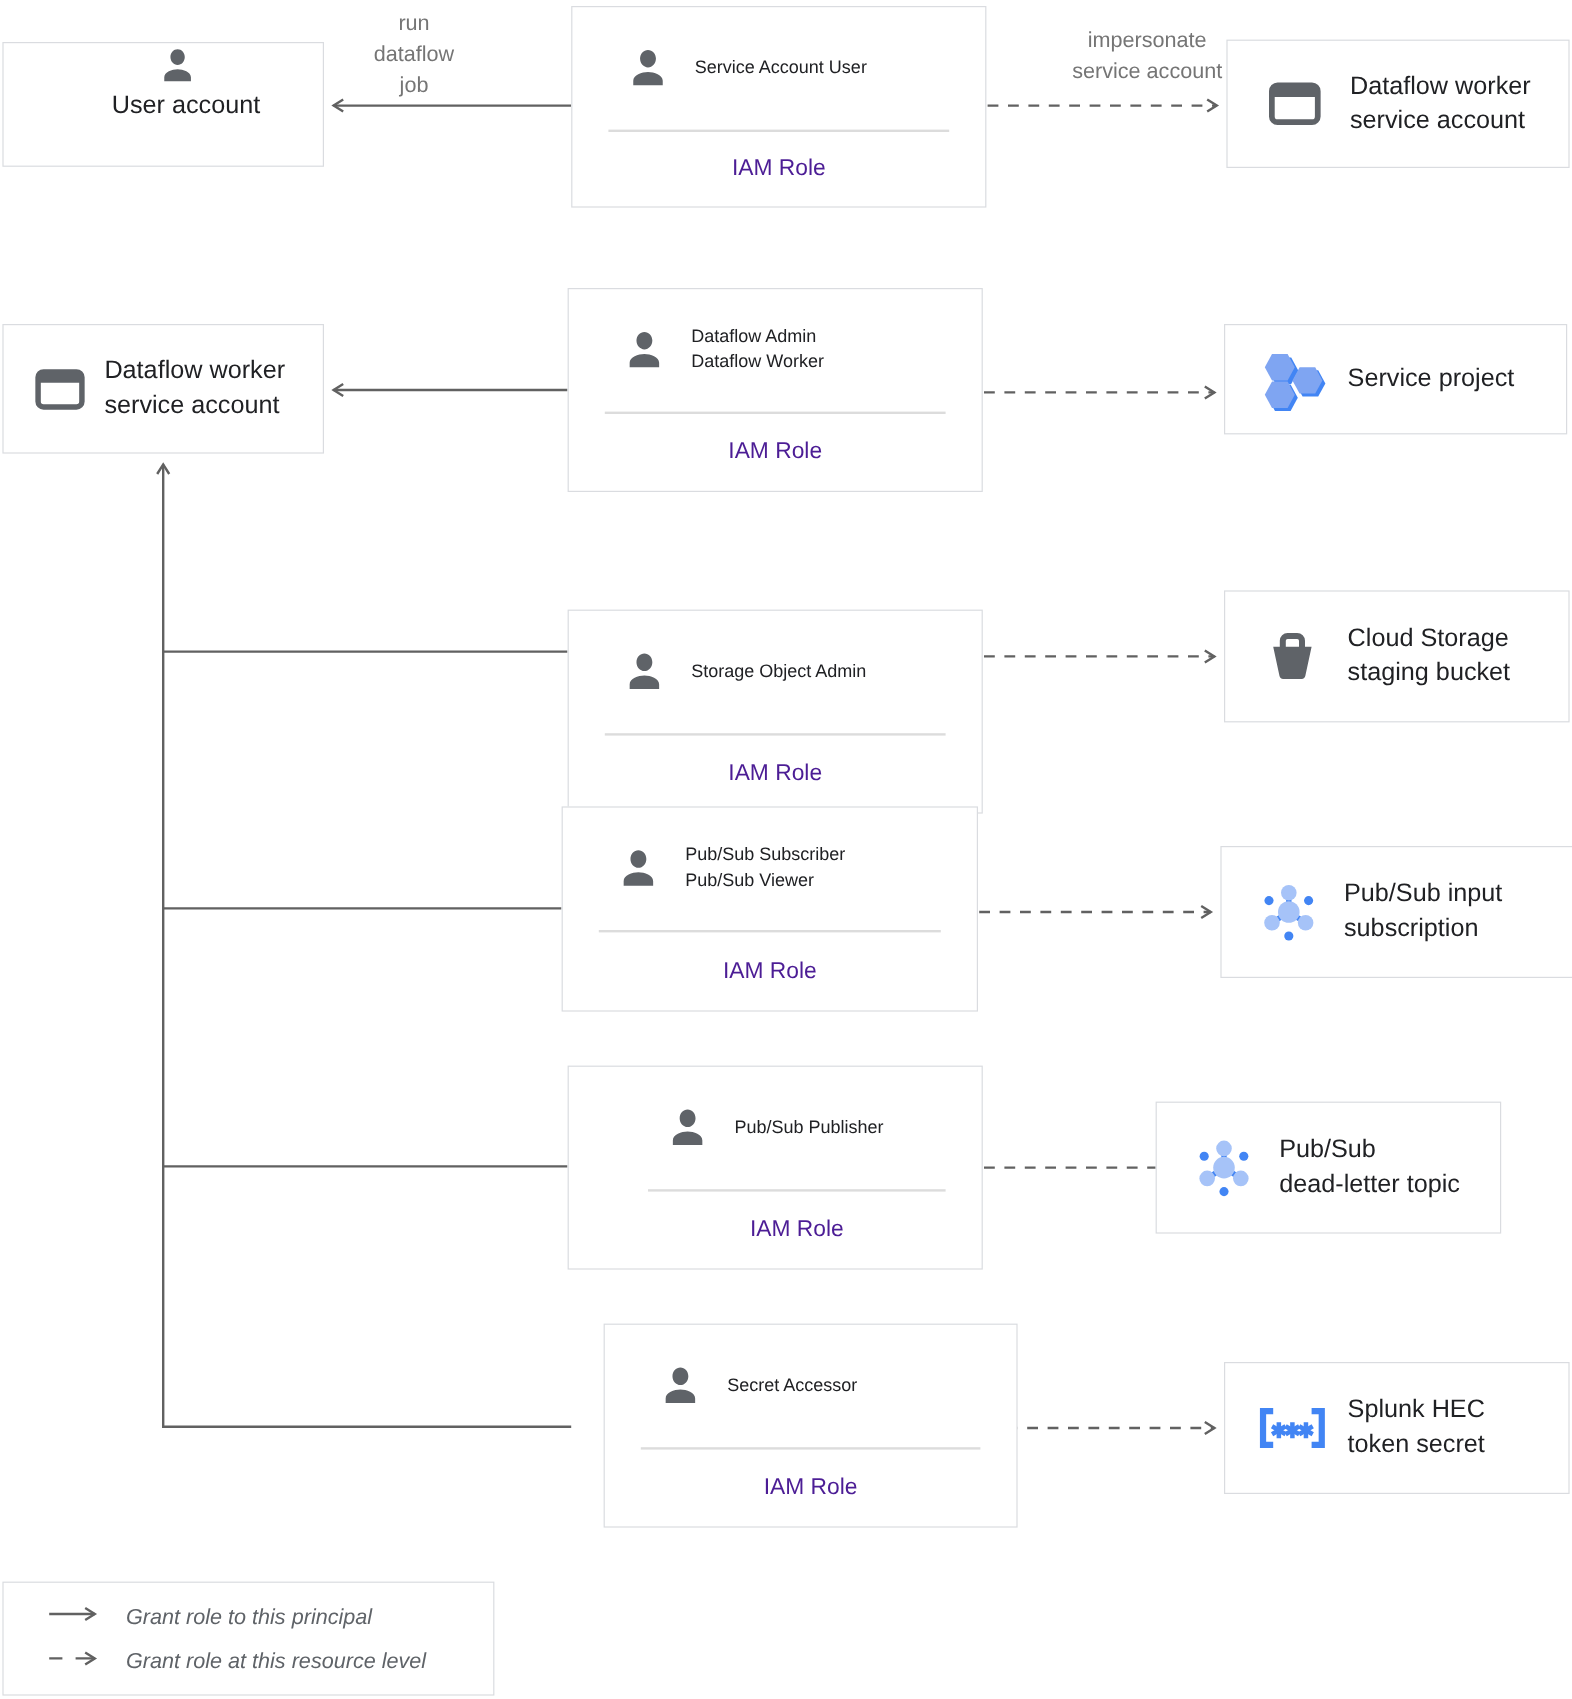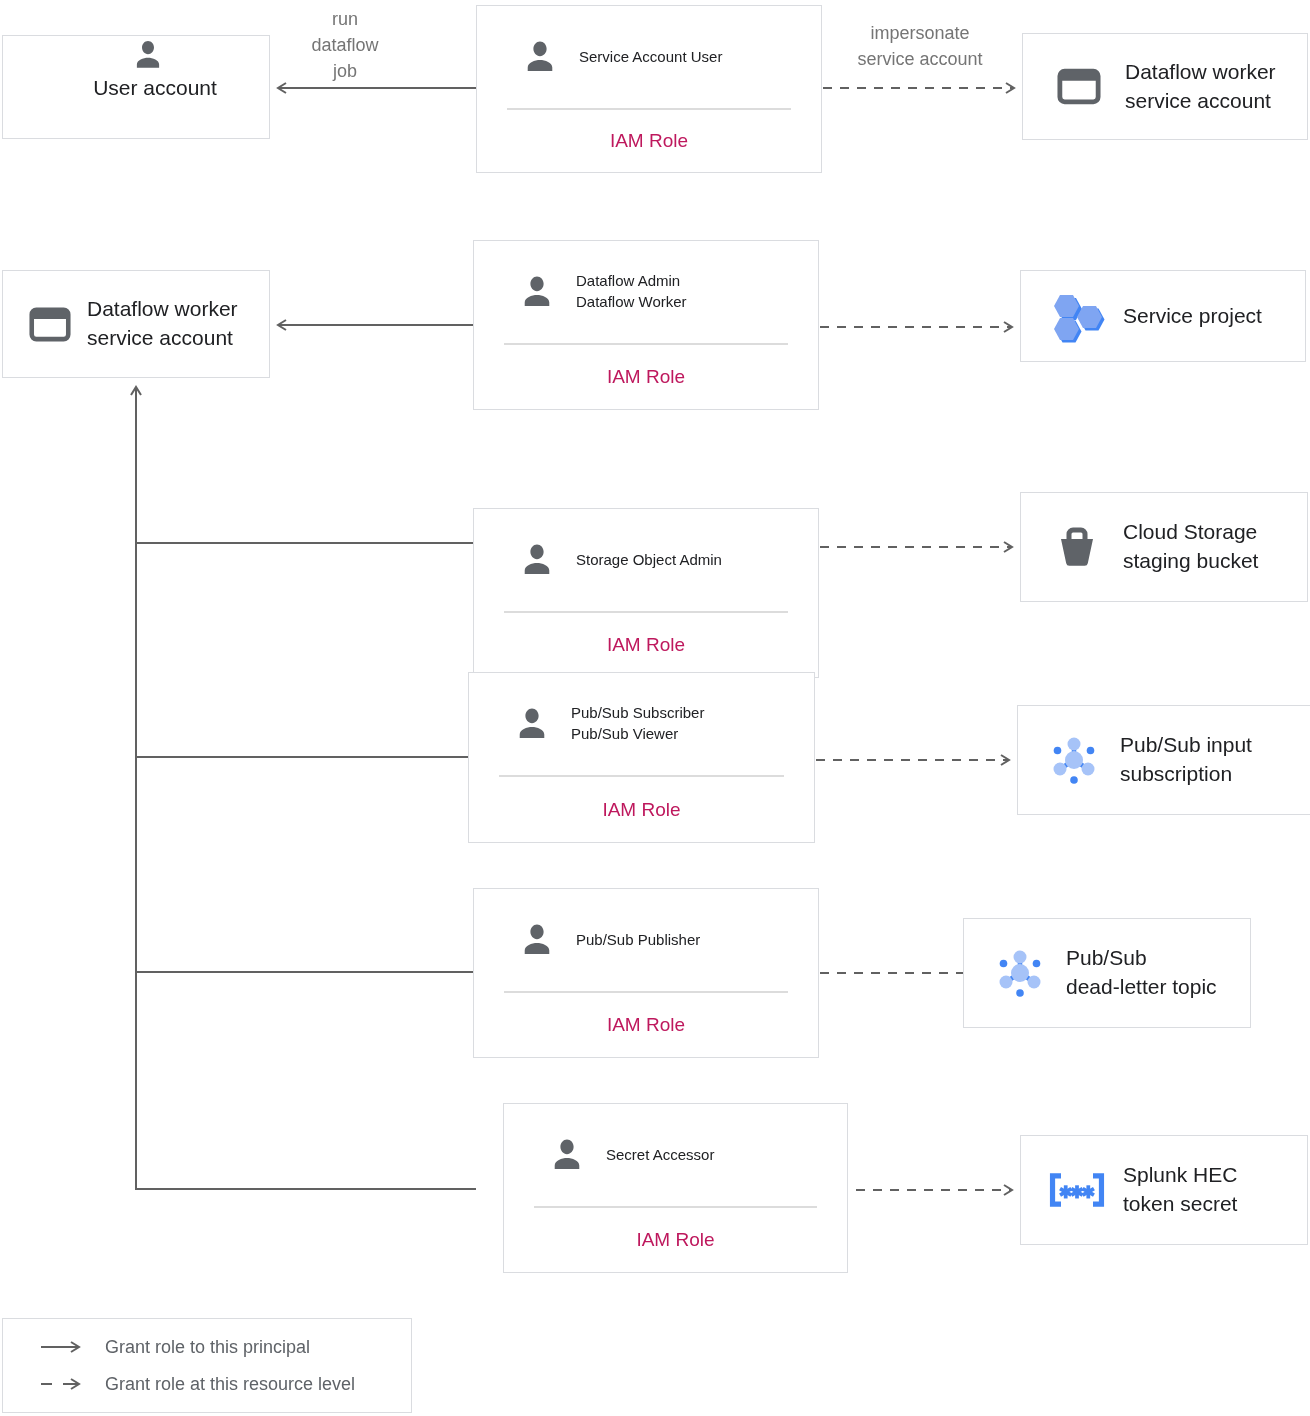--- a/index.html
+++ b/index.html
@@ -9,27 +9,27 @@
   .box{position:absolute;background:#fff;border:1px solid #dadce0;box-sizing:border-box;}
   .entity{display:flex;align-items:center;padding-left:24px;}
   .icon-wrap{flex:0 0 auto;display:flex;align-items:center;justify-content:center;}
   .iw44{width:46px;} .iw62{width:64px;}
   .label{font-size:21px;color:#202124;line-height:1.38;white-space:pre-line;margin-left:14px;}
   .role{display:flex;flex-direction:column;}
   .role-top{height:102px;display:flex;align-items:center;padding-left:42px;padding-right:16px;}
   .role-title{font-size:15px;color:#202124;line-height:1.38;white-space:pre-line;margin-left:18px;}
   .role-divider{height:2px;background:#dcdcdc;margin:0 30px;}
   .role-sub{flex:1;display:flex;align-items:center;justify-content:center;
-            font-size:19px;color:#be185d;}
+            font-size:19px;color:#4c1d95;}
   .edge-label{position:absolute;font-size:18px;color:#757575;line-height:26px;
               text-align:center;white-space:pre-line;}
   .legend{position:absolute;left:2px;top:1318px;width:410px;height:95px;border:1px solid #dadce0;
           box-sizing:border-box;display:flex;flex-direction:column;justify-content:center;
           gap:16px;padding-left:36px;background:#fff;}
-  .legend-row{display:flex;align-items:center;gap:20px;}
+  .legend-row{display:flex;gap:20px;font-style:italic;}
   .legend-text{font-size:18px;color:#5f6368;}
 </style>
 </head>
 <body>
 
 <div class="canvas">
 
   <svg class="connectors" viewBox="0 0 1310 1416" xmlns="http://www.w3.org/2000/svg">
     <defs>
       <marker id="arrowhead" markerUnits="userSpaceOnUse" markerWidth="14" markerHeight="16" refX="10" refY="6" orient="auto">
@@ -49,21 +49,21 @@
       <line x1="136" y1="972" x2="473" y2="972"></line>
       <line x1="820" y1="973" x2="1012" y2="973" stroke-dasharray="9,8" marker-end="url(#arrowhead)"></line>
       <line x1="136" y1="1189" x2="476" y2="1189"></line>
       <line x1="822" y1="1190" x2="1012" y2="1190" stroke-dasharray="9,8" marker-end="url(#arrowhead)"></line>
     </g>
   </svg>
 
   <div class="edge-label" style="left:275px;top:6px;width:140px;">run
 dataflow
 job</div>
-  <div class="edge-label" style="left:820px;top:20px;width:200px;">impersonate
+  <div class="edge-label" style="left:856px;top:20px;width:200px;">impersonate
 service account</div>
 
   <div class="box entity" style="left:2px;top:35px;width:268px;height:104px;flex-direction:column;">
     <span class="icon-wrap iw44">
       <svg width="38" height="38" viewBox="0 0 40 40">
           <path fill="#5f6368" d="M20 19.2c3.5 0 6.3-3.1 6.3-7S23.5 5.3 20 5.3s-6.3 3.1-6.3 6.9 2.8 7 6.3 7zm0 3.6c-4.9 0-11.7 2.4-11.7 7.1v3.5h23.4v-3.5c0-4.7-6.8-7.1-11.7-7.1z"></path>
         </svg>
     </span>
     <span class="label">User account</span>
   </div>
@@ -185,21 +185,21 @@
         <circle cx="26" cy="26" r="9" fill="#a6c3f8"></circle>
         <circle cx="9.5" cy="16.5" r="3.8" fill="#4285f4"></circle>
         <circle cx="42.5" cy="16.5" r="3.8" fill="#4285f4"></circle>
         <circle cx="26" cy="46" r="3.8" fill="#4285f4"></circle>
       </svg>
     </span>
     <span class="label">Pub/Sub input
 subscription</span>
   </div>
 
-  <div class="box role" style="left:473px;top:888px;width:346px;height:170px;">
+  <div class="box role" style="left:473px;top:888px;width:346px;height:170px;padding-left:36px;">
     <div class="role-top">
       <span class="icon-wrap">
         <svg width="42" height="42" viewBox="0 0 40 40">
             <path fill="#5f6368" d="M20 19.2c3.5 0 6.3-3.1 6.3-7S23.5 5.3 20 5.3s-6.3 3.1-6.3 6.9 2.8 7 6.3 7zm0 3.6c-4.9 0-11.7 2.4-11.7 7.1v3.5h23.4v-3.5c0-4.7-6.8-7.1-11.7-7.1z"></path>
           </svg>
       </span>
       <span class="role-title">Pub/Sub Publisher</span>
     </div>
     <div class="role-divider"></div>
     <div class="role-sub">IAM Role</div>

